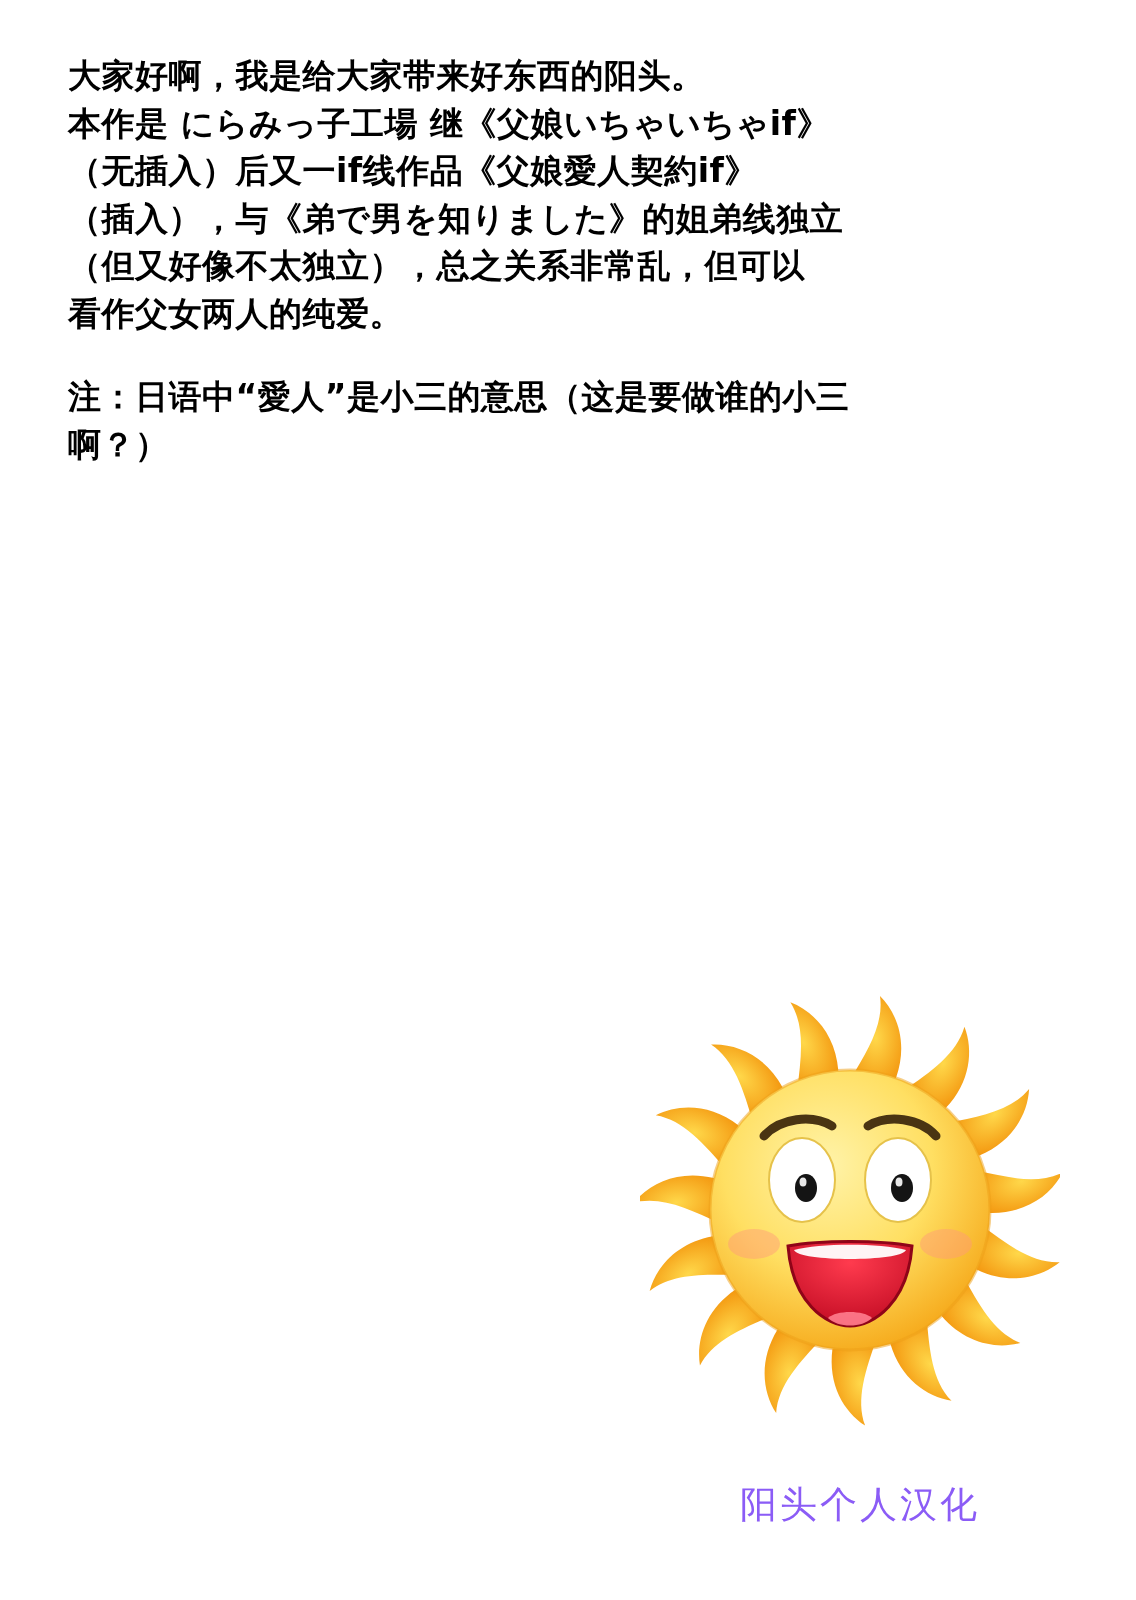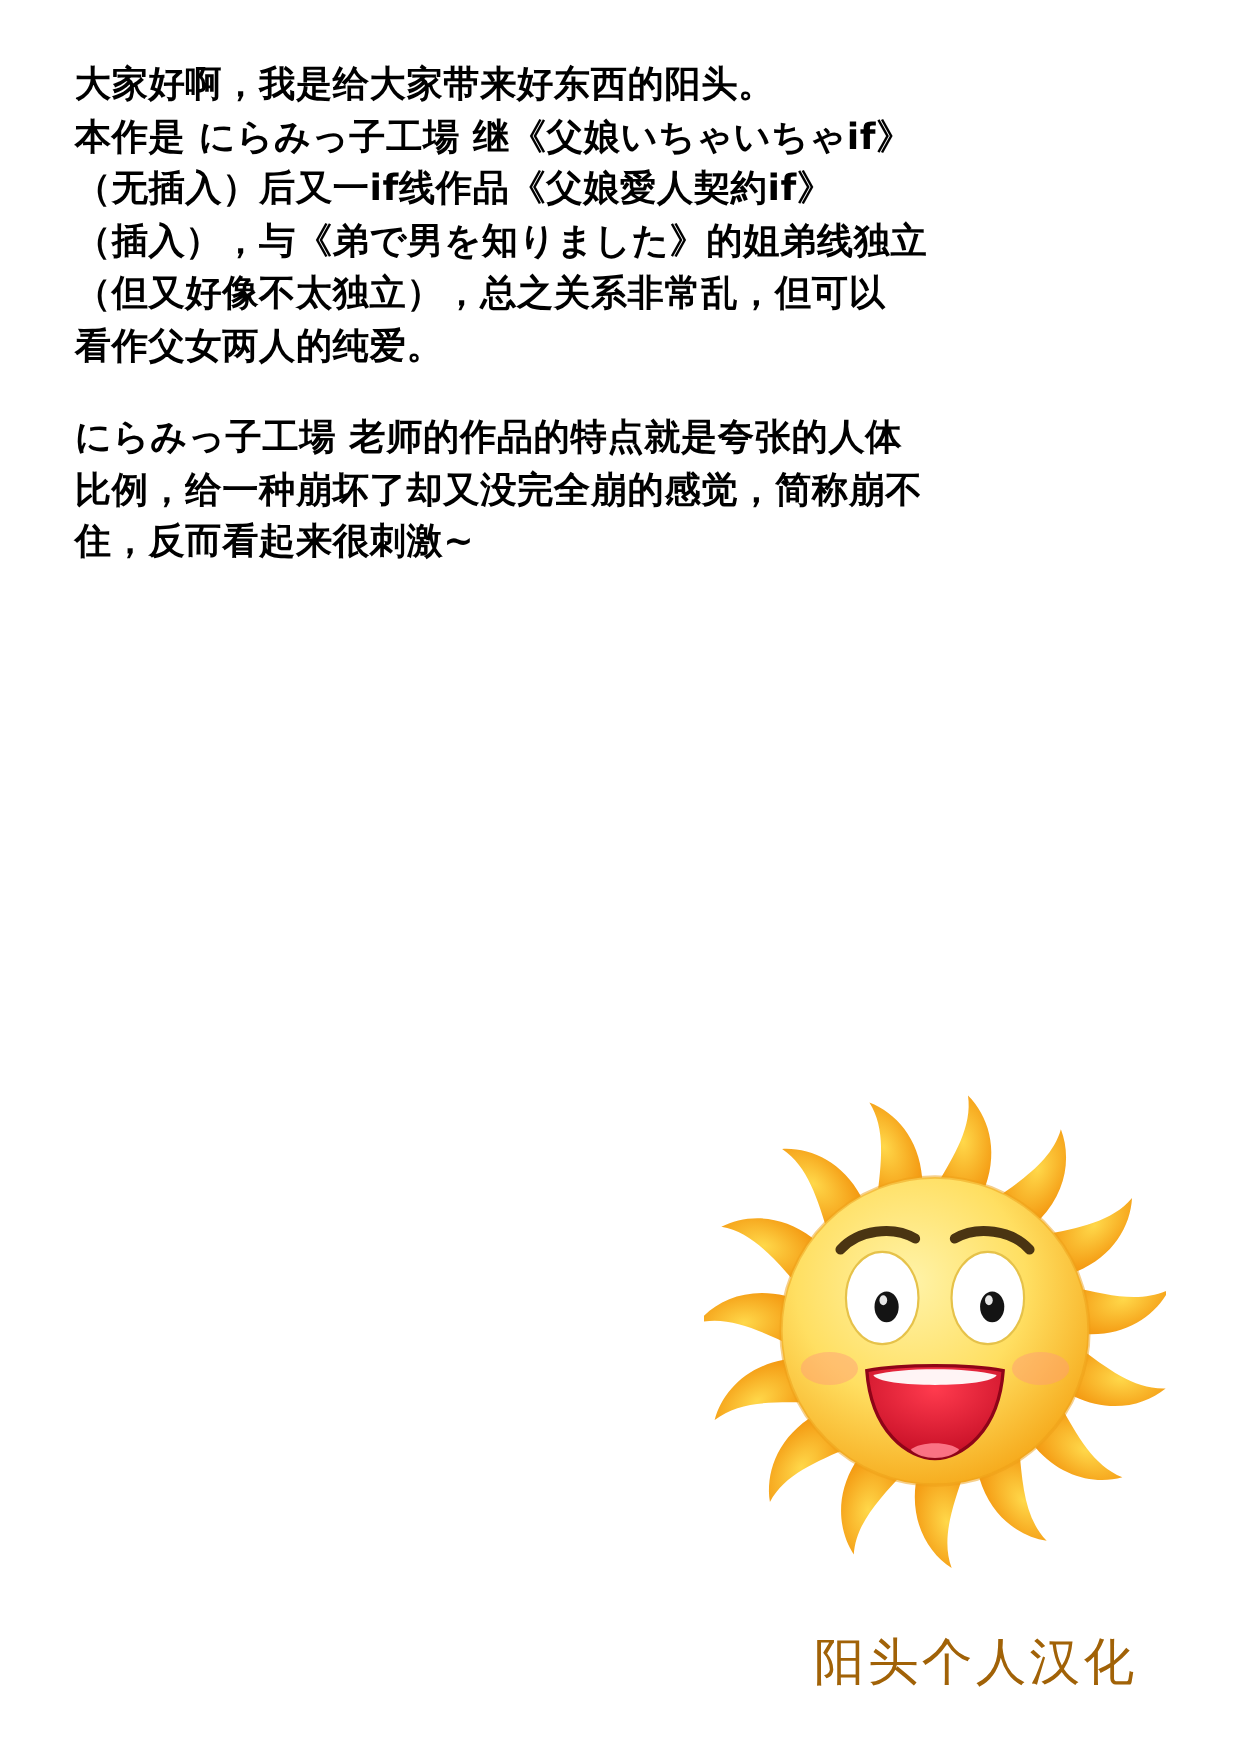--- a/index.html
+++ b/index.html
@@ -43,41 +43,40 @@
     left: 640px;
     top: 985px;
     width: 420px;
     height: 450px;
   }
   .watermark {
     position: absolute;
     left: 740px;
     top: 1480px;
     font-family: "DejaVu Sans", sans-serif;
-    font-size: 46px;
-    color: #a16207;
+    font-size: 37px;
+    color: #8b5cf6;
     letter-spacing: 3px;
     text-align: right;
   }
 </style>
 </head>
 <body>
 
 <div class="page">
 
   <div class="content">
     <p class="para">大家好啊，我是给大家带来好东西的阳头。
 本作是 にらみっ子工場 继《父娘いちゃいちゃif》
 （无插入）后又一if线作品《父娘愛人契約if》
 （插入），与《弟で男を知りました》的姐弟线独立
 （但又好像不太独立），总之关系非常乱，但可以
 看作父女两人的纯爱。</p>
-    <p class="para">にらみっ子工場 老师的作品的特点就是夸张的人体
-比例，给一种崩坏了却又没完全崩的感觉，简称崩不
-住，反而看起来很刺激~</p>
+    <p class="para">注：日语中“愛人”是小三的意思（这是要做谁的小三
+啊？）</p>
   </div>
 
   <div class="sun-wrap">
     <svg viewBox="0 0 420 450" width="420" height="450" aria-hidden="true">
       <defs>
         <radialGradient id="faceGrad" cx="42%" cy="34%" r="68%">
           <stop offset="0%" stop-color="#fff3a8"></stop>
           <stop offset="55%" stop-color="#ffdf62"></stop>
           <stop offset="100%" stop-color="#f6ab1d"></stop>
         </radialGradient>

